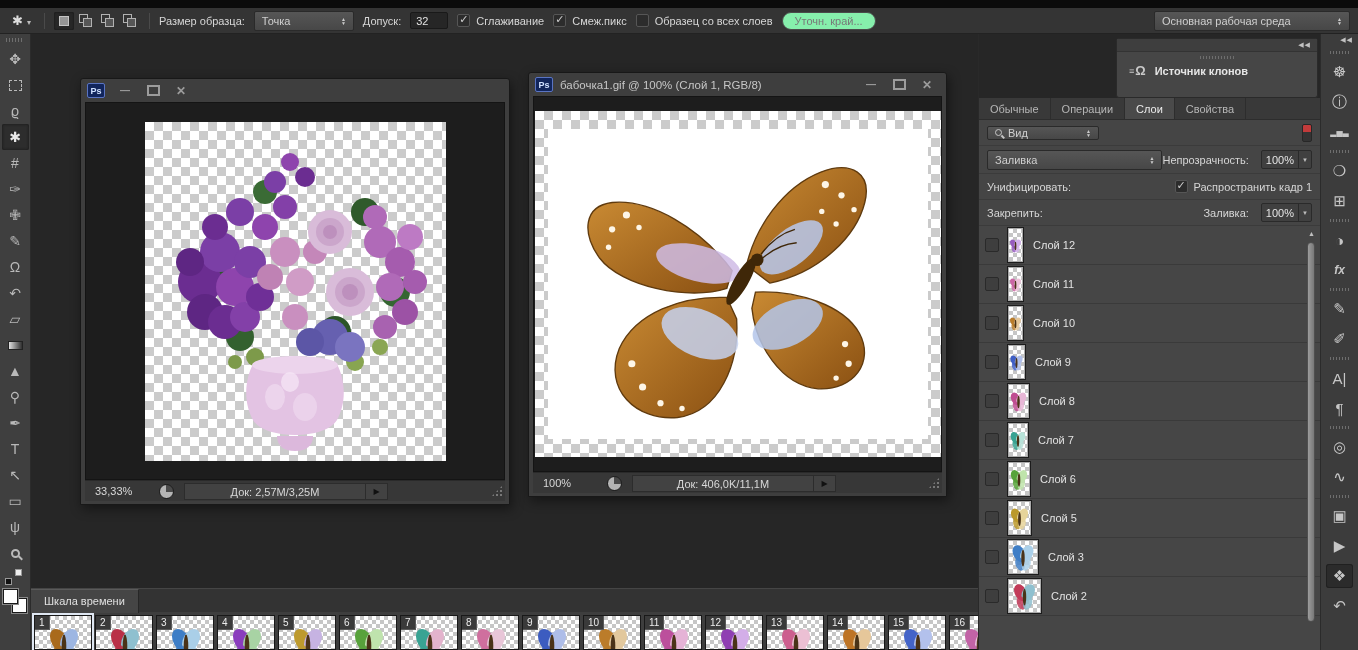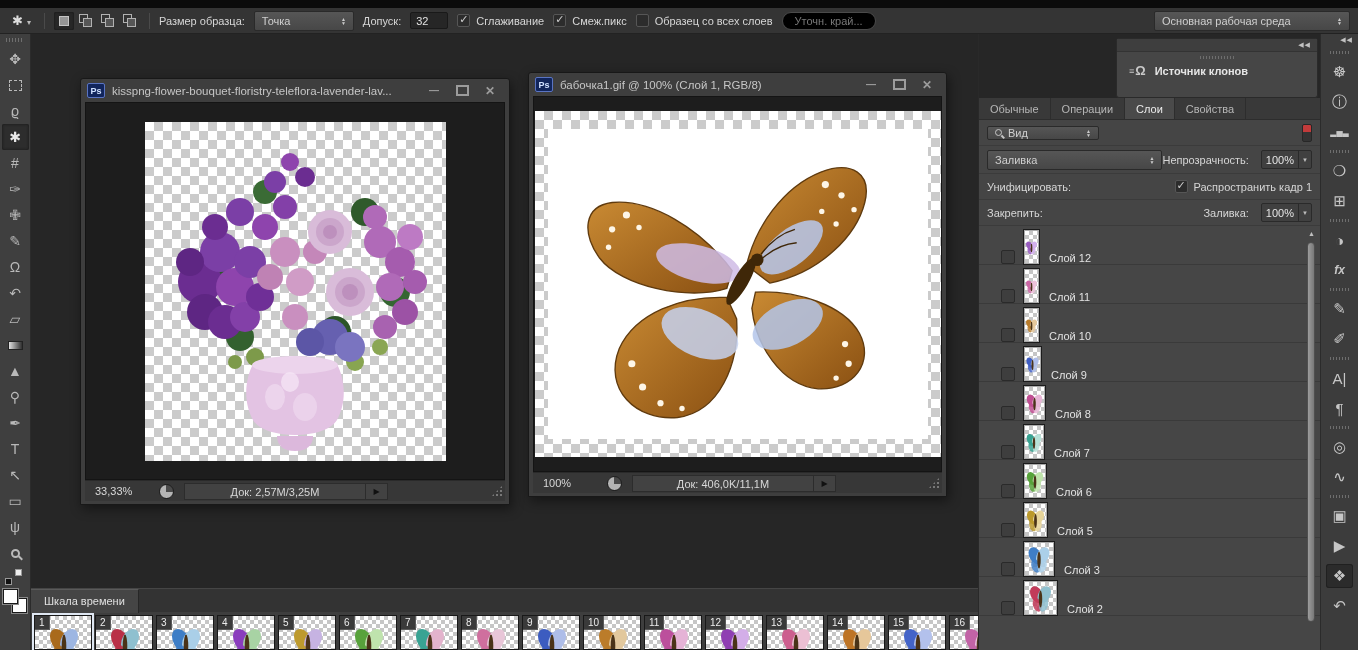--- a/index.html
+++ b/index.html
@@ -22,21 +22,21 @@
   .sq2 i:first-child{left:0;top:0}
   .sq2 i:last-child{right:0;bottom:0;background:#565656}
   .lbl{color:#d6d6d6}
   .sel{display:flex;align-items:center;gap:6px;padding:0 7px;height:20px;background:linear-gradient(#565656,#474747);border:1px solid #2a2a2a;border-radius:2px}
   .spin{display:flex;flex-direction:column;align-items:center;margin-left:auto;line-height:4px;font-size:5px;color:#ccc}
   .spin::before{content:"▲"}.spin::after{content:"▼"}
   .numfield{width:38px;height:17px;background:#262626;border:1px solid #191919;border-radius:2px;color:#e0e0e0;font-size:11px;padding:0 5px;font-family:"Liberation Sans",sans-serif}
   .cbrow{display:flex;align-items:center;gap:6px}
   .cb{position:relative;width:13px;height:13px;background:#2c2c2c;border:1px solid #565656;border-radius:2px;flex:none}
   .cb.checked::after{content:"✓";position:absolute;left:1px;top:-2px;font-size:11px;color:#cfcfcf}
-  .btn-disabled{color:#787878;background:#000000;border:1px solid #4a4a4a;border-radius:9px;padding:2px 12px}
+  .btn-disabled{color:#787878;background:#86efac;border:1px solid #4a4a4a;border-radius:9px;padding:2px 12px}
   .ws-sel{margin-left:auto;width:196px}
   
   .main{flex:1;display:flex;min-height:0}
   
   .toolbar{width:31px;background:#3f3f3f;border-right:1px solid #2b2b2b;display:flex;flex-direction:column;align-items:center;padding-top:2px}
   .tb-grip{width:18px;height:4px;margin:2px 0 4px;background:repeating-linear-gradient(90deg,#6e6e6e 0 1px,transparent 1px 3px)}
   .tool{width:27px;height:26px;display:flex;align-items:center;justify-content:center;color:#b9b9b9;font-size:14px;border-radius:2px;flex:none}
   .tool.active{background:#2d2d2d;box-shadow:inset 0 0 3px #151515;color:#e8e8e8}
   .tool .glyph{display:flex;align-items:center;justify-content:center}
   .tool-marquee{width:13px;height:11px;border:1px dashed #b9b9b9}
@@ -107,21 +107,21 @@
   .kind-icons b{font-weight:bold}
   .filter-toggle{margin-left:auto;width:10px;height:18px;background:linear-gradient(#c23b3b 0 45%,#343434 45%);border:1px solid #272727;border-radius:2px}
   .blend-sel{width:178px;height:20px}
   .valbox{display:flex;align-items:center;height:19px;background:#404040;border:1px solid #2a2a2a;border-radius:2px;margin-left:6px}
   .valbox .vtext{min-width:34px;text-align:right;padding:0 4px;color:#e4e4e4}
   .valbox .vbtn{width:13px;height:100%;border-left:1px solid #2a2a2a;display:flex;align-items:center;justify-content:center}
   .valbox .vbtn::after{content:"▼";font-size:6px;color:#bbb}
   .inline-icons{display:flex;align-items:center;gap:11px;margin-left:9px;color:#c9c9c9;font-size:12px}
   .right-group{margin-left:auto;display:flex;align-items:center;gap:6px}
   .layers-list{flex:1;position:relative;overflow:hidden;background:#464646}
-  .lrow{height:39px;display:flex;align-items:flex-end;border-bottom:1px solid #3a3a3a;padding-left:22px}
+  .lrow{height:39px;display:flex;align-items:center;border-bottom:1px solid #3a3a3a;padding-left:6px}
   .lcheck{width:14px;height:14px;background:#3e3e3e;border:1px solid #2a2a2a;border-radius:2px;flex:none}
   .lthumb{height:34px;width:20px;margin-left:9px;border:1px solid #ababab;outline:1px solid #1c1c1c;display:flex;align-items:flex-end;justify-content:center;overflow:hidden;flex:none}
   .lthumb svg{width:100%;height:30px}
   .llabel{margin-left:10px;color:#e2e2e2}
   .vscroll{position:absolute;right:3px;top:4px;bottom:4px;width:11px}
   .varrow{position:absolute;top:0;left:0;right:0;text-align:center;color:#c0c0c0;font-size:7px}
   .vthumb{position:absolute;top:12px;bottom:24px;left:1px;width:8px;background:linear-gradient(90deg,#9c9c9c,#787878);border:1px solid #4f4f4f;border-radius:4px}
   
   .iconstrip{width:38px;background:#3c3c3c;border-left:1px solid #2b2b2b;display:flex;flex-direction:column;padding-top:2px}
   .strip-collapse{height:12px;display:flex;justify-content:flex-end;padding:0 5px}
@@ -267,21 +267,20 @@
           <i></i>
           <i></i>
         </div>
       </div>
 
     <div class="center">
 
       <div class="pswin" style="left:49px;top:44px;width:430px;height:427px">
         <div class="title">
           <span class="ps-badge">Ps</span>
-          <span class="wtitle">kisspng-flower-bouquet-floristry-teleflora-lavender-lav...</span>
           <span class="wbtns">
             <span class="wbtn wbtn-min"></span>
             <span class="wbtn wbtn-max"></span>
             <span class="wbtn wbtn-close"></span>
           </span>
         </div>
         <div class="docarea">
           <div class="canvas1 checker">
             <svg viewBox="0 0 301 339">
               <g>

